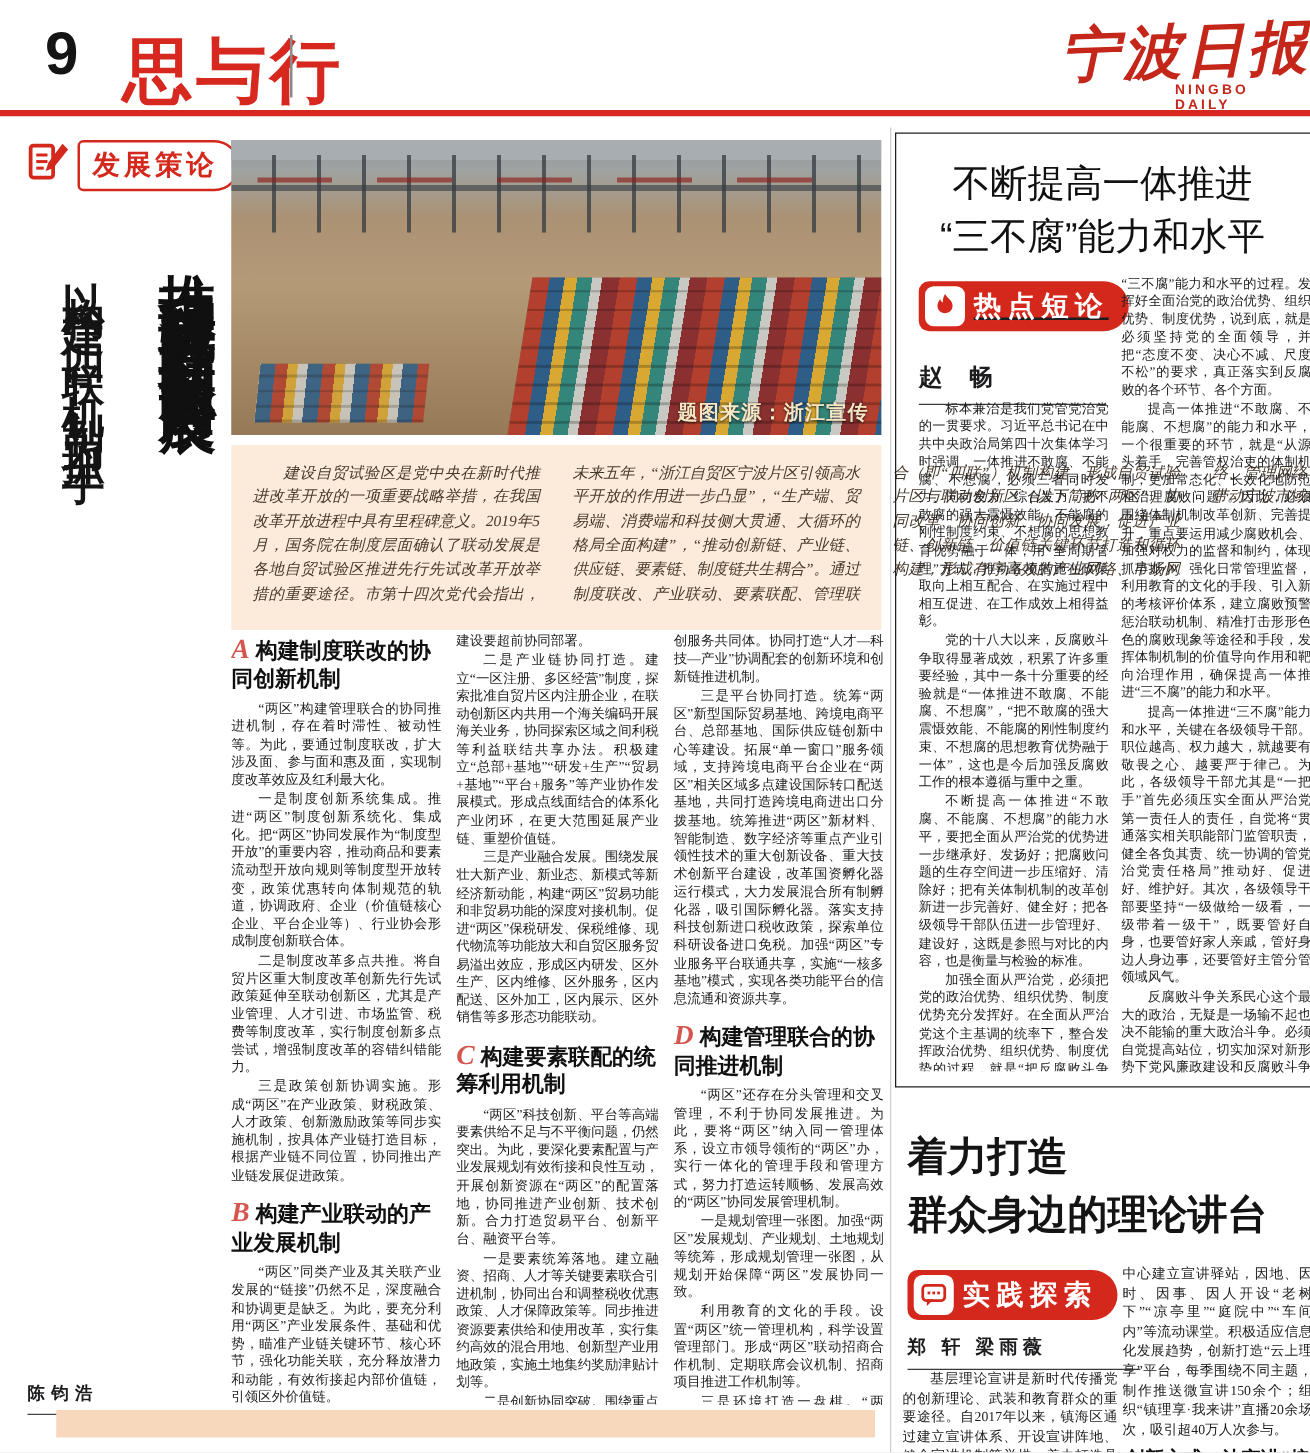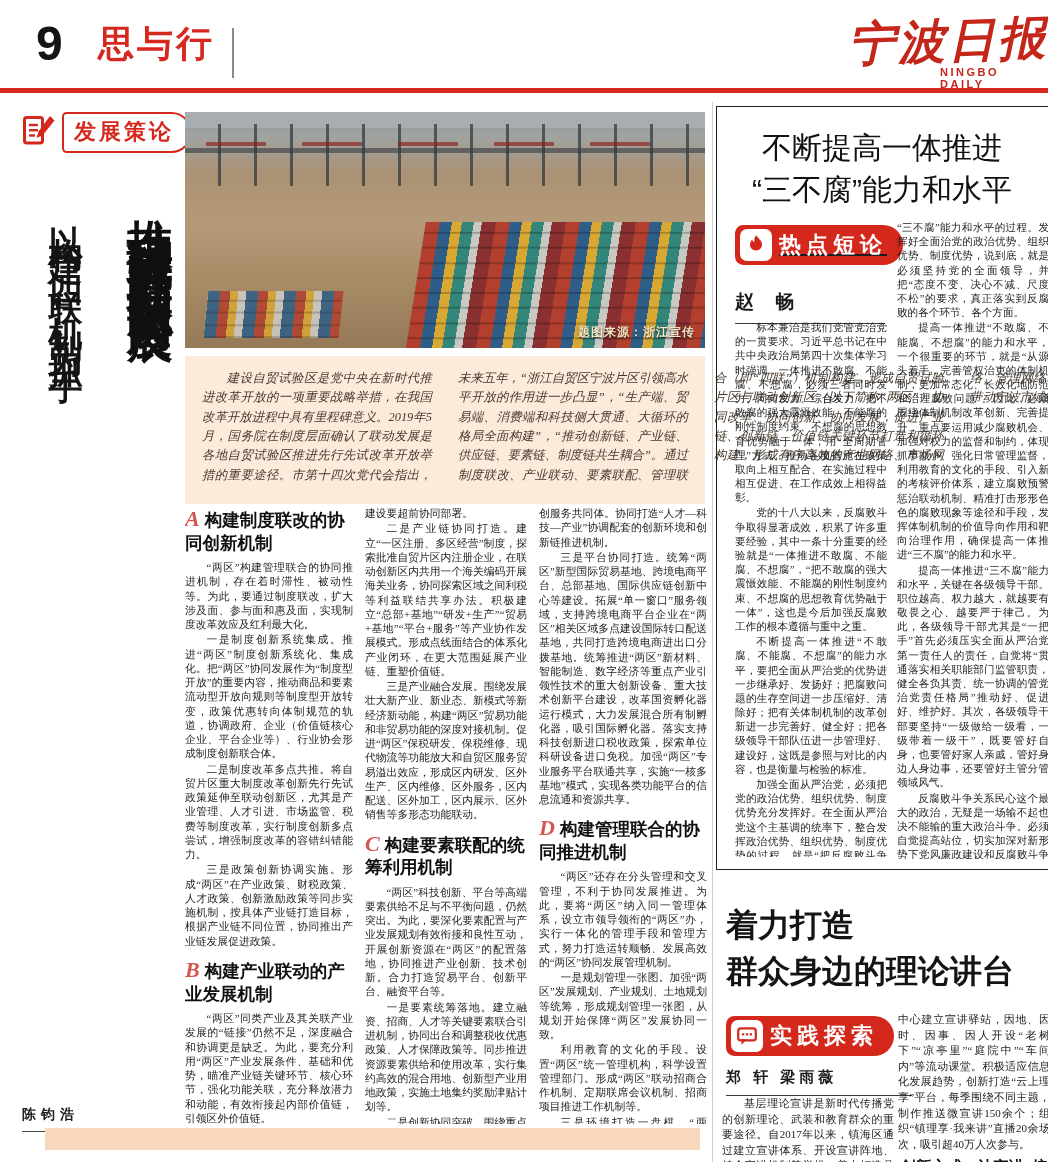--- a/index.html
+++ b/index.html
@@ -3,31 +3,31 @@
 <meta charset="utf-8">
 <style>
   html,body{margin:0;padding:0;background:#e8e8e8;}
   .page{position:relative;width:1048px;height:1162px;overflow:hidden;background:#fff;
         font-family:"Liberation Serif","DejaVu Serif",serif;color:#1c1c1e;}
   .abs{position:absolute;}
   .sans{font-family:"Liberation Sans","DejaVu Sans",sans-serif;}
 
   
   .page-num{left:36px;top:16px;font-size:48px;font-weight:700;color:#141414;}
-  .section-name{left:98px;top:20px;font-size:36px;font-weight:900;color:#d6281e;letter-spacing:3px;}
+  .section-name{left:98px;top:20px;font-size:56px;font-weight:900;color:#d6281e;letter-spacing:3px;}
   .head-div{left:232px;top:28px;width:2px;height:50px;background:#8a8a8a;}
   .head-meta{left:246px;top:24px;font-size:13px;color:#2e2e2e;line-height:1.55;}
   .head-meta .d1{font-size:15px;font-weight:700;letter-spacing:1px;}
   .masthead{left:848px;top:10px;font-size:47px;font-weight:900;color:#c4261a;
             font-style:italic;letter-spacing:3px;transform:rotate(-2deg);}
   .masthead-en{left:940px;top:66px;font-size:11px;font-weight:700;color:#c4261a;letter-spacing:2.5px;}
   .red-rule{left:0;top:88px;width:1048px;height:5px;background:#d6281e;}
 
   
-  .banner{display:flex;align-items:center;gap:6px;}
+  .banner{display:flex;gap:6px;}
   .pill-outline{border:2.5px solid #d5281c;border-radius:5px 22px 22px 5px;color:#d5281c;
        font-weight:900;font-size:22px;letter-spacing:3px;padding:3px 16px 4px 10px;background:#fff;}
   .pill-solid{display:flex;align-items:center;gap:7px;background:#d5281c;color:#fff;
        border-radius:9px 22px 22px 9px;padding:4px 16px 4px 5px;font-weight:900;font-size:22px;letter-spacing:5px;}
   .icon-box{width:32px;height:32px;background:#fff;border-radius:7px;display:flex;
        align-items:center;justify-content:center;flex:0 0 auto;}
 
   
   .v-sub{left:30px;top:198px;height:880px;width:58px;writing-mode:vertical-rl;
          font-size:34px;font-weight:900;letter-spacing:13px;color:#141414;}
@@ -45,21 +45,21 @@
                 linear-gradient(180deg,rgba(52,58,64,0) 0 24px,rgba(52,58,64,.6) 24px 29px,rgba(52,58,64,0) 29px);}
   .ph-booms{position:absolute;left:4%;top:30px;width:92%;height:4px;
      background:repeating-linear-gradient(90deg,rgba(140,30,25,.65) 0 60px,rgba(0,0,0,0) 60px 96px);}
   .ph-conts{position:absolute;right:-12px;bottom:-6px;width:60%;height:56%;transform:skewX(-9deg);
      transform-origin:bottom right;
      background:repeating-linear-gradient(0deg,rgba(0,0,0,.22) 0 2px,rgba(0,0,0,0) 2px 15px),
        repeating-linear-gradient(90deg,#b3402e 0 14px,#2e5e88 14px 26px,#d9a833 26px 36px,#34857a 36px 48px,#c9c9c3 48px 56px,#8a3030 56px 70px);}
   .ph-conts2{position:absolute;left:4%;bottom:4%;width:26%;height:20%;opacity:.85;transform:skewX(-6deg);
      background:repeating-linear-gradient(0deg,rgba(0,0,0,.2) 0 2px,rgba(0,0,0,0) 2px 12px),
        repeating-linear-gradient(90deg,#2e5e88 0 12px,#b3402e 12px 22px,#d9a833 22px 30px,#cfcfc9 30px 38px);}
-  .ph-cap{position:absolute;right:10px;bottom:7px;font-size:12px;font-weight:700;color:#f5e6c4;
+  .ph-cap{position:absolute;right:10px;bottom:7px;font-size:16px;font-weight:700;color:#f5e6c4;
      text-shadow:0 1px 2px rgba(0,0,0,.8);letter-spacing:1px;}
 
   
   .intro{left:185px;top:356px;width:520px;height:148px;background:#fcebdb;box-sizing:border-box;
      padding:13px 17px 12px;column-count:2;column-gap:26px;}
   .intro p{margin:0;font-size:12.4px;line-height:1.56;text-align:justify;text-indent:2em;
      font-style:italic;color:#45392c;}
 
   
   .bcol{top:506px;height:618px;overflow:hidden;}

